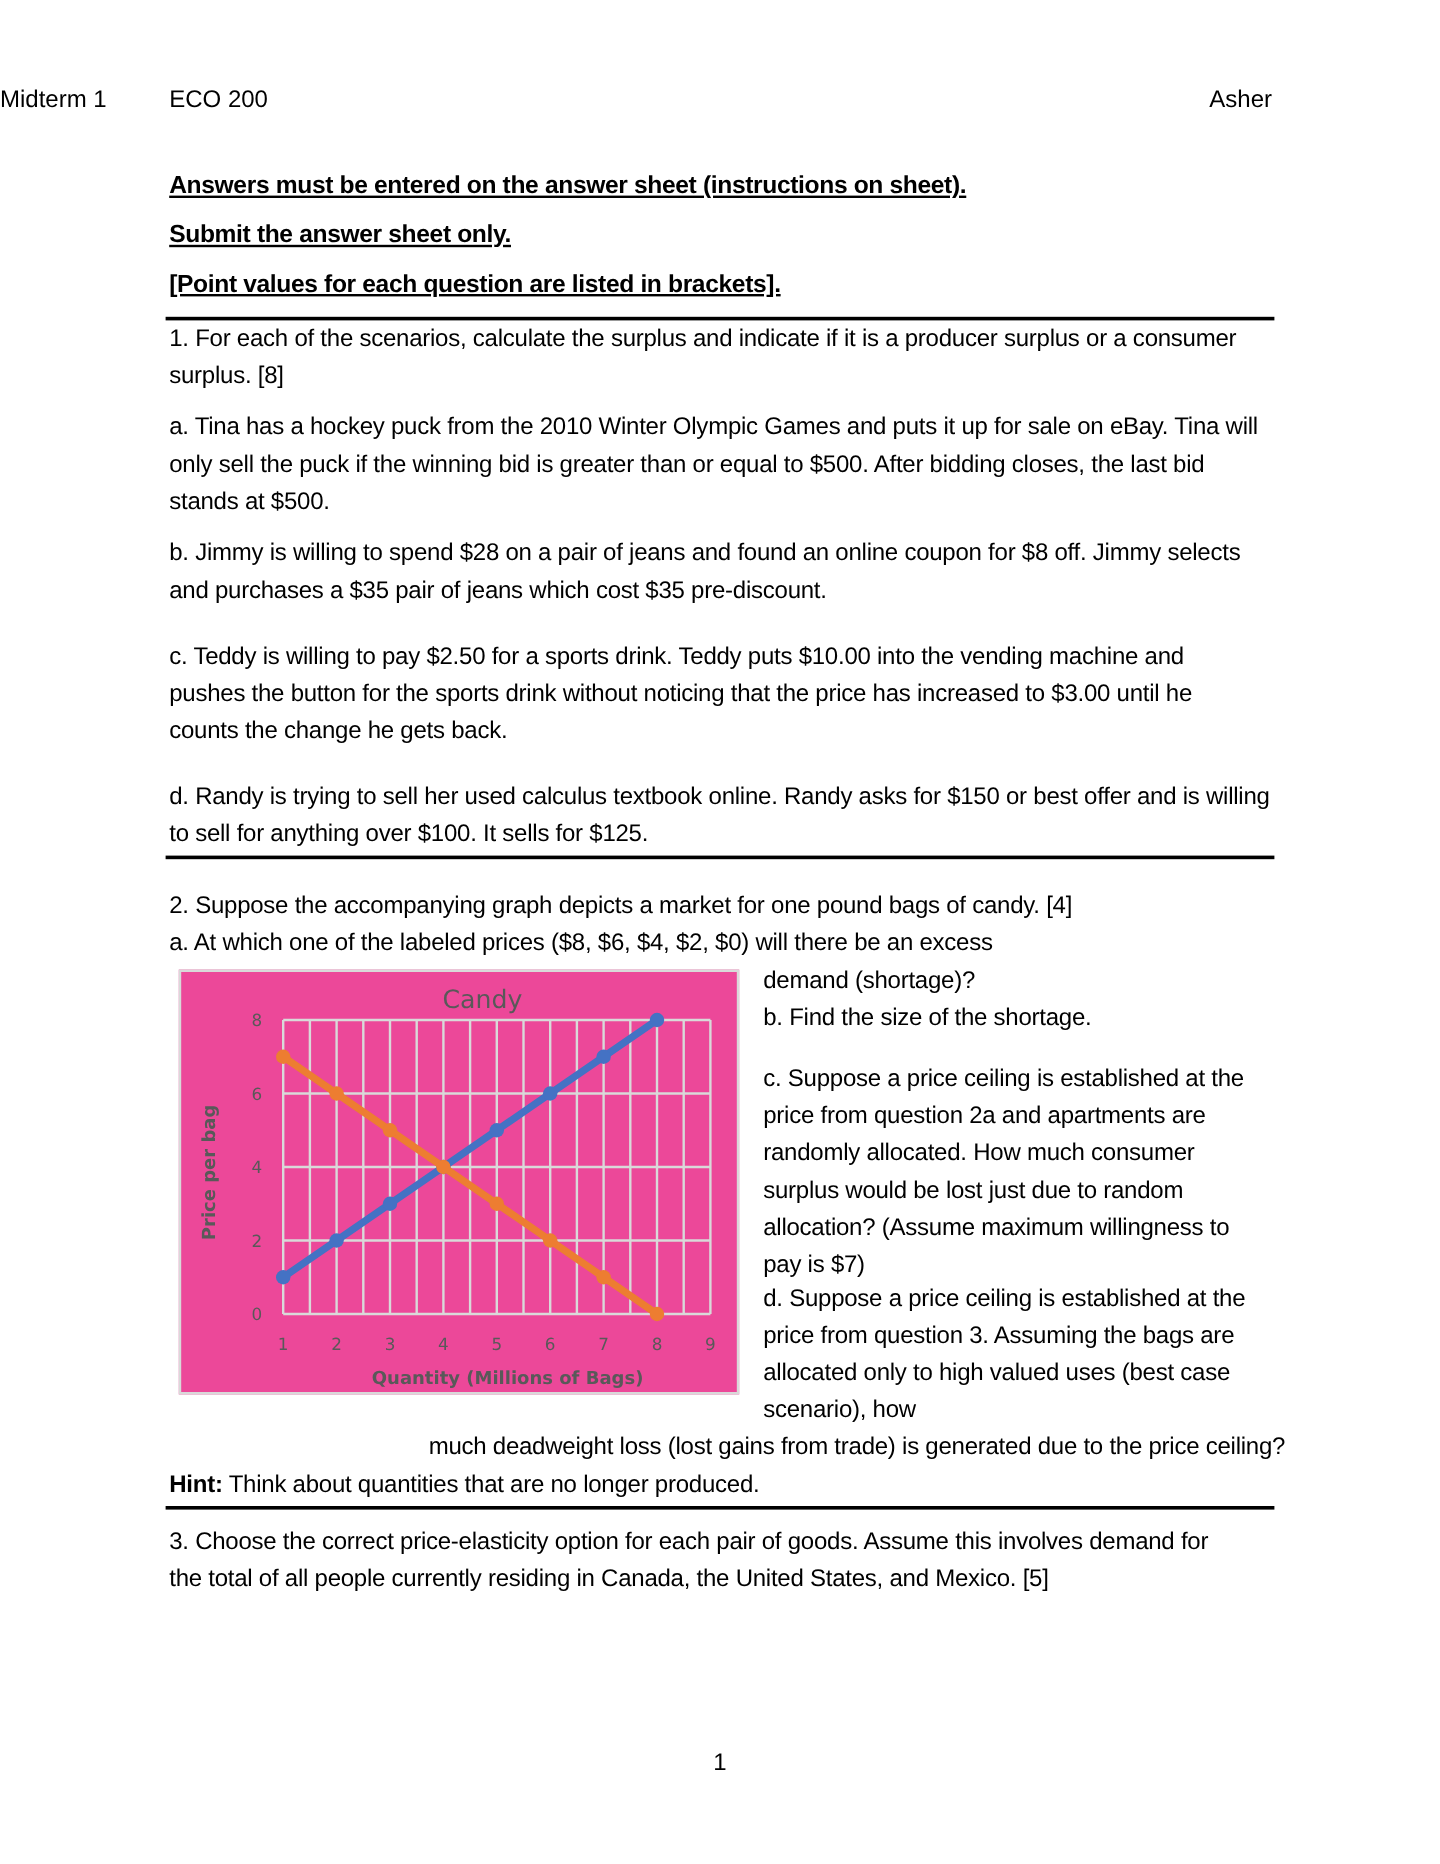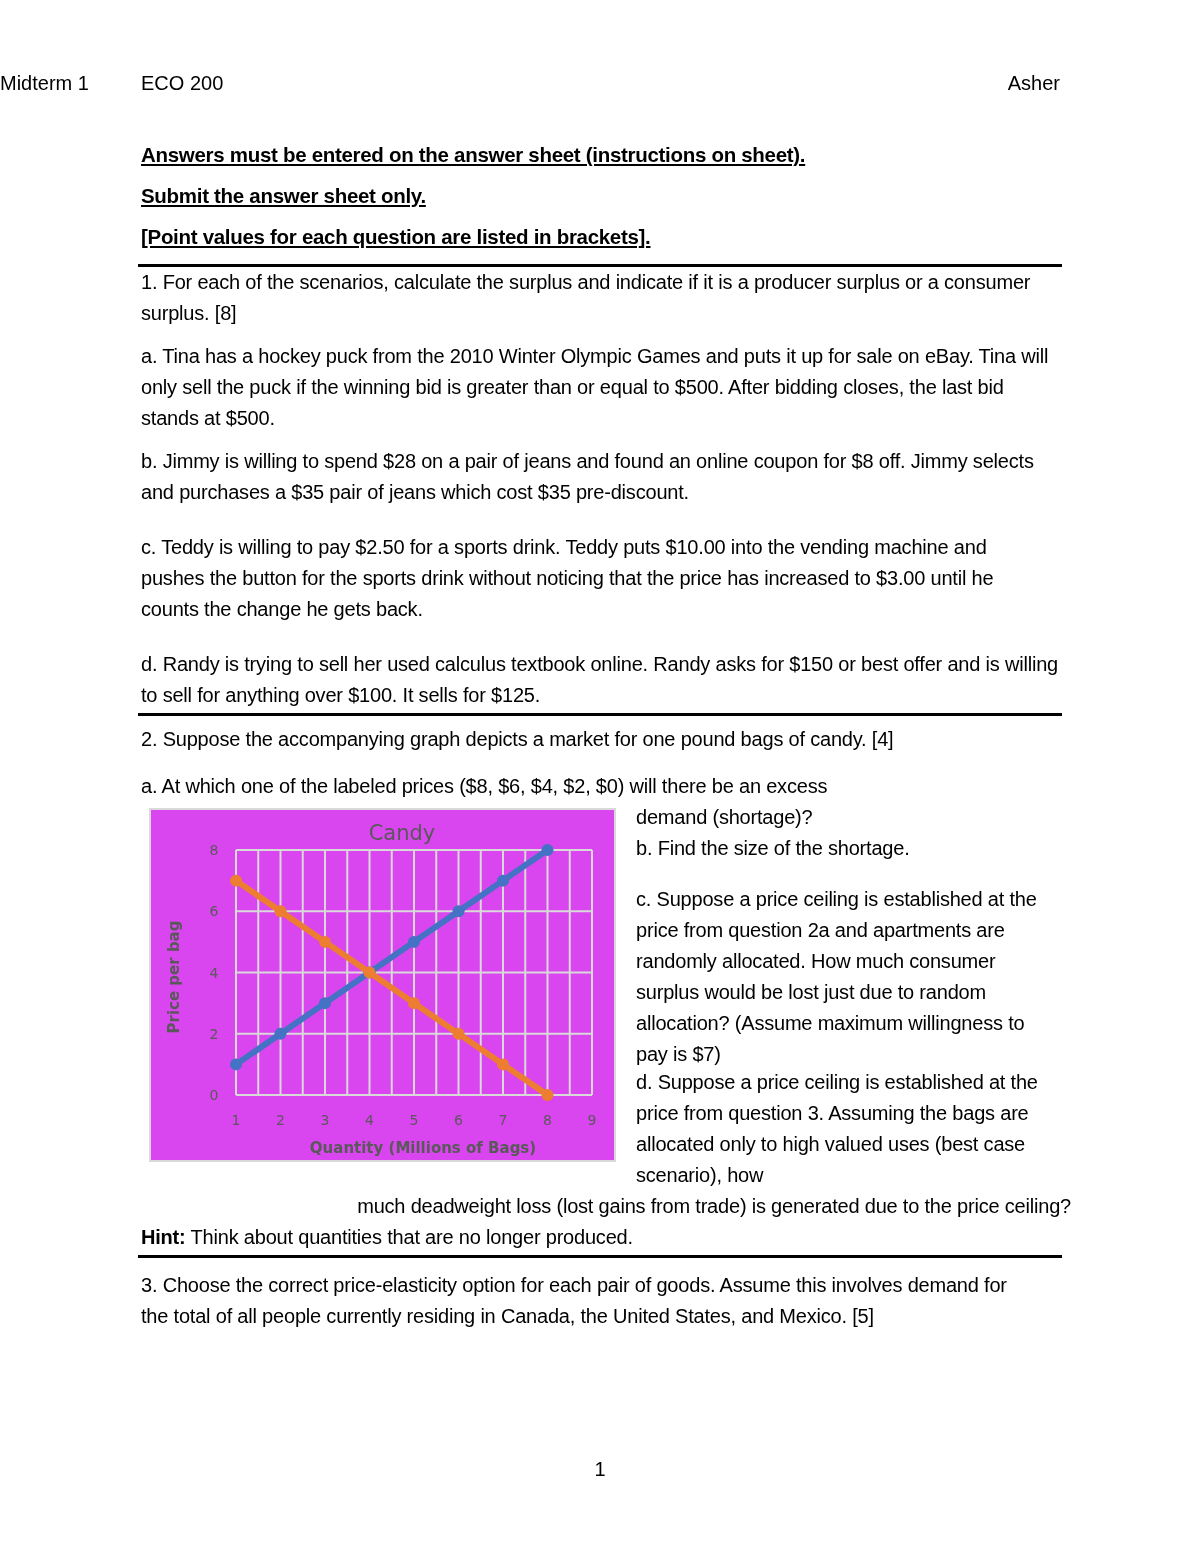--- a/index.html
+++ b/index.html
@@ -6,21 +6,21 @@
   body { width: 1200px; height: 1553px; position: relative; overflow: hidden; color: #000; }
   .hdr { position: absolute; top: 72px; font-family: "Liberation Sans", sans-serif; font-size: 20px; }
   .hdr-left { left: 141px; }
   .hdr-center { left: 0; width: 1200px; }
   .hdr-right { right: 140px; margin-left: 44px; }
   .body-text { font-family: "Liberation Sans", sans-serif; font-size: 20px; line-height: 31px; letter-spacing: -0.2px; }
   .instr { position: absolute; left: 141px; font-family: "Liberation Sans", sans-serif; font-weight: bold; font-size: 20.5px; text-decoration: underline; letter-spacing: -0.3px; }
   .rule { position: absolute; left: 138px; width: 924px; height: 3px; background: #000; }
   .para { position: absolute; left: 141px; width: 930px; }
   .side { position: absolute; left: 636px; width: 430px; }
-  .chart-box { position: absolute; left: 149px; top: 808px; width: 467px; height: 354px; border: 2px solid #d9d9d9; box-sizing: border-box; background: #d946ef; }
+  .chart-box { position: absolute; left: 149px; top: 808px; width: 467px; height: 354px; border: 2px solid #d9d9d9; box-sizing: border-box; background: #ec4899; }
   .page-num { position: absolute; top: 1458px; left: 0; width: 1200px; text-align: center; font-family: "Liberation Sans", sans-serif; font-size: 20px; }
   b { font-weight: bold; }
 </style>
 </head>
 <body>
 
 <div class="hdr hdr-left">ECO 200</div>
 <div class="hdr hdr-center">Midterm 1</div>
 <div class="hdr hdr-right">Asher</div>
 
@@ -31,21 +31,21 @@
 <div class="rule" style="top:264px;"></div>
 
 <div class="para body-text" style="top:267px;">1. For each of the scenarios, calculate the surplus and indicate if it is a producer surplus or a consumer surplus. [8]</div>
 <div class="para body-text" style="top:341px; width:920px;">a. Tina has a hockey puck from the 2010 Winter Olympic Games and puts it up for sale on eBay. Tina will only sell the puck if the winning bid is greater than or equal to $500. After bidding closes, the last bid stands at $500.</div>
 <div class="para body-text" style="top:446px;">b. Jimmy is willing to spend $28 on a pair of jeans and found an online coupon for $8 off. Jimmy selects and purchases a $35 pair of jeans which cost $35 pre-discount.</div>
 <div class="para body-text" style="top:532px; width:900px;">c. Teddy is willing to pay $2.50 for a sports drink. Teddy puts $10.00 into the vending machine and pushes the button for the sports drink without noticing that the price has increased to $3.00 until he counts the change he gets back.</div>
 <div class="para body-text" style="top:649px; width:925px;">d. Randy is trying to sell her used calculus textbook online. Randy asks for $150 or best offer and is willing to sell for anything over $100. It sells for $125.</div>
 
 <div class="rule" style="top:713px;"></div>
 
-<div class="para body-text" style="top:724px;">2. Suppose the accompanying graph depicts a market for one pound bags of candy. [4]</div>
+<div class="para body-text" style="top:740px;">2. Suppose the accompanying graph depicts a market for one pound bags of candy. [4]</div>
 <div class="para body-text" style="top:771px;">a. At which one of the labeled prices ($8, $6, $4, $2, $0) will there be an excess</div>
 <div class="side body-text" style="top:802px;">demand (shortage)?</div>
 <div class="side body-text" style="top:833px;">b. Find the size of the shortage.</div>
 <div class="side body-text" style="top:872px; width:425px;margin-top:12px;">c. Suppose a price ceiling is established at the price from question 2a and apartments are randomly allocated. How much consumer surplus would be lost just due to random allocation? (Assume maximum willingness to pay is $7)</div>
 <div class="side body-text" style="top:1067px; width:425px;">d. Suppose a price ceiling is established at the price from question 3. Assuming the bags are allocated only to high valued uses (best case scenario), how</div>
 <div class="para body-text" style="top:1191px;text-align:right;">much deadweight loss (lost gains from trade) is generated due to the price ceiling?</div>
 <div class="para body-text" style="top:1222px;"><b>Hint:</b><span> Think about quantities that are no longer produced.</span></div>
 
 <div class="chart-box">
   <svg id="chart-svg" width="463" height="350" viewBox="0 0 463 350" style="font-family:'DejaVu Sans', sans-serif;">

